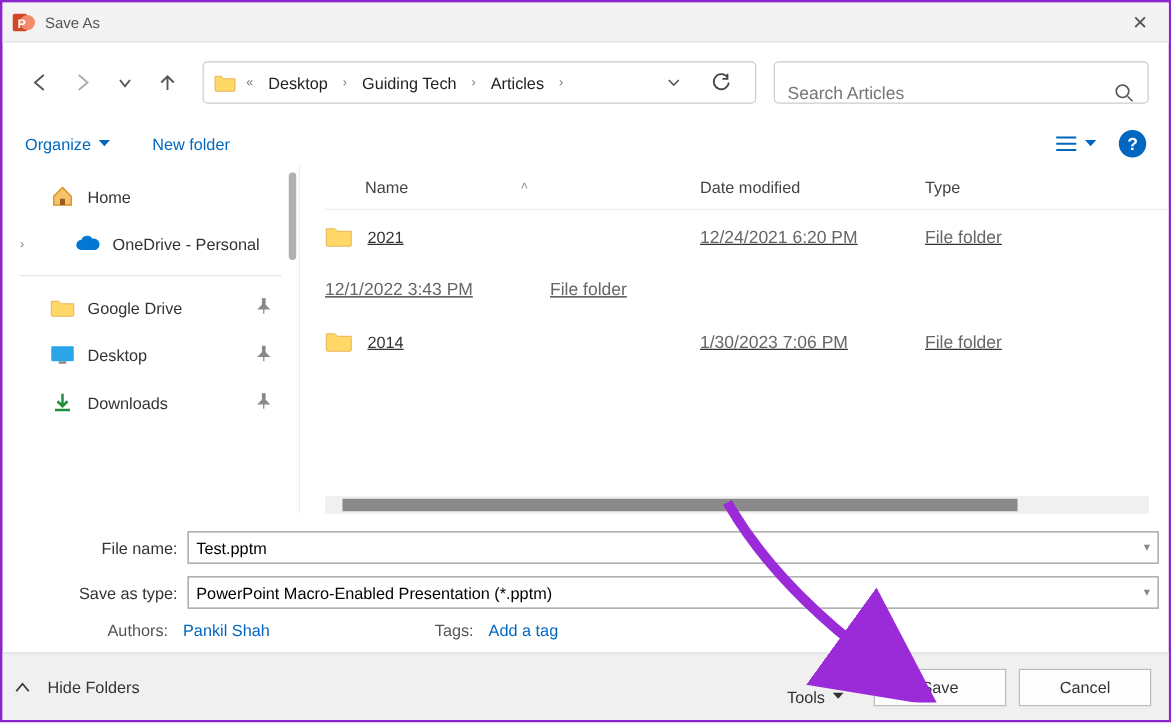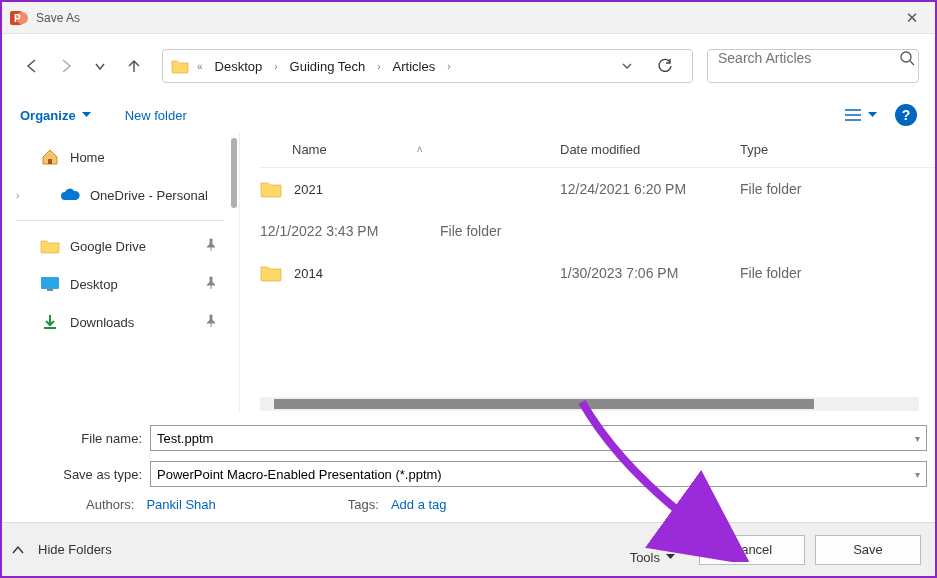--- a/index.html
+++ b/index.html
@@ -14,26 +14,26 @@
   .navrow { height: 64px; display: flex; align-items: center; padding: 0 16px; gap: 6px; }
   .navbtn { width: 28px; height: 28px; display: flex; align-items: center; justify-content: center; color: #555; }
   .navbtn svg { stroke: #555; stroke-width: 1.5; fill: none; }
   .navbtn.dim svg { stroke: #aaa; }
   .breadcrumb { flex: 1; height: 34px; border: 1px solid #ccc; border-radius: 4px; display: flex; align-items: center; padding: 0 8px; gap: 4px; margin: 0 8px; }
   .bc-folder-ico { width:18px; height:18px; display:flex; align-items:center; justify-content:center; }
   .bc-chev { color:#777; font-size: 10px; padding: 0 4px; }
   .bc-item { color:#222; padding: 3px 4px; }
   .bc-dropdown { width:18px; height:18px; display:flex; align-items:center; justify-content:center; margin-left:auto; margin-right:10px; }
   .refresh-ico { width:30px; height:30px; display:flex; align-items:center; justify-content:center; margin-right:4px; }
-  .searchbox { width: 212px; height: 34px; border: 1px solid #ccc; border-radius: 4px; display: flex; align-items: flex-start; padding: 0 10px; }
+  .searchbox { width: 300px; height: 34px; border: 1px solid #ccc; border-radius: 4px; display: flex; align-items: flex-end; padding: 0 10px; }
   .searchbox input { border: none; outline: none; flex: 1; font-size: 14px; color:#888; background:transparent; }
   .search-ico { width:18px; display:flex; align-items:center; justify-content:center; }
   
   .toolbar { height: 34px; display: flex; align-items: center; padding: 0 18px; }
-  .organize { color: #0067c0; cursor: pointer; display:flex; align-items:center; gap:6px;font-weight:bold; }
+  .organize { color: #0067c0; cursor: pointer; display:flex; align-items:center; gap:6px; }
   .newfolder { color: #0067c0; margin-left: 34px; cursor: pointer; }
   .toolbar-right { margin-left: auto; display: flex; align-items: center; gap: 18px; }
   .viewmode { display:flex; align-items:center; gap:6px; }
   .help-ico { width:22px; height:22px; border-radius:50%; background:#0067c0; color:#fff; display:flex; align-items:center; justify-content:center; font-size:14px; font-weight:bold; }
   
   .body-area { flex: 1; display: flex; overflow: hidden; }
   
   .sidebar { width: 238px; border-right: 1px solid #eee; padding: 6px 0; overflow:hidden; position:relative; }
   .side-row { height: 38px; display: flex; align-items: center; padding-left: 38px; gap: 10px; cursor:pointer; }
   .side-row.expandable { padding-left: 14px; }
@@ -43,21 +43,21 @@
   .pin-ico { margin-right:22px; color:#888; }
   .side-divider { height:1px; background:#e5e5e5; margin: 6px 14px; }
   .sidebar-scroll { position:absolute; right:2px; top:6px; width:6px; height:70px; background:#b0b0b0; border-radius:3px; }
   
   .filepane { flex: 1; display: flex; flex-direction: column; padding-left:20px; }
   .col-headers { height: 36px; display: flex; align-items: center; border-bottom: 1px solid #eee; color:#444; }
   .col-name { width: 300px; padding-left:32px; display:flex; align-items:center; gap:90px; }
   .col-date { width: 180px; }
   .col-type { width: 120px; }
   .col-sort { font-size:10px; color:#888; }
-  .file-row { height: 42px; display: flex; align-items: center; }
+  .file-row { height: 42px; display: flex; align-items: center; text-decoration: underline; }
   .file-row .col-name { display:flex; align-items:center; gap:12px; padding-left:0; }
   .file-row .fname { color:#333; }
   .file-row .fdate, .file-row .ftype { color:#666; font-size:14px; }
   .folder-ico { width:22px; height:18px; }
   .hscroll { height:14px; margin:4px 16px 0 0; background:#f0f0f0; position:relative; }
   .hscroll-thumb { position:absolute; left:14px; top:2px; height:10px; width:540px; background:#8a8a8a; }
   
   .form-area { padding: 14px 8px 10px 8px; }
   .form-row { display:flex; align-items:center; margin-bottom: 10px; }
   .form-label { width: 140px; text-align: right; padding-right: 8px; color:#333; }
@@ -316,24 +316,24 @@
       <span>Hide Folders</span>
     </div>
     <div class="footer-right">
       <div class="tools">
         <span>Tools</span>
         <svg width="9" height="6" viewBox="0 0 9 6">
             <path d="M0 0 L4.5 5 L9 0 Z" fill="#333"></path>
           </svg>
       </div>
       <div class="btn">
-          <span>Cancel</span>
+          <span>Save</span>
         </div>
       <div class="btn">
-          <span>Save</span>
+          <span>Cancel</span>
         </div>
     </div>
   </div>
 
   <svg class="annot-arrow" style="left:560px; top:390px;" width="200" height="170">
     <defs>
         <marker id="arrh" markerWidth="12" markerHeight="12" refX="6" refY="6" orient="auto">
           <path d="M0 0 L12 6 L0 12 Z" fill="#9b2bd8"></path>
         </marker>
       </defs>

